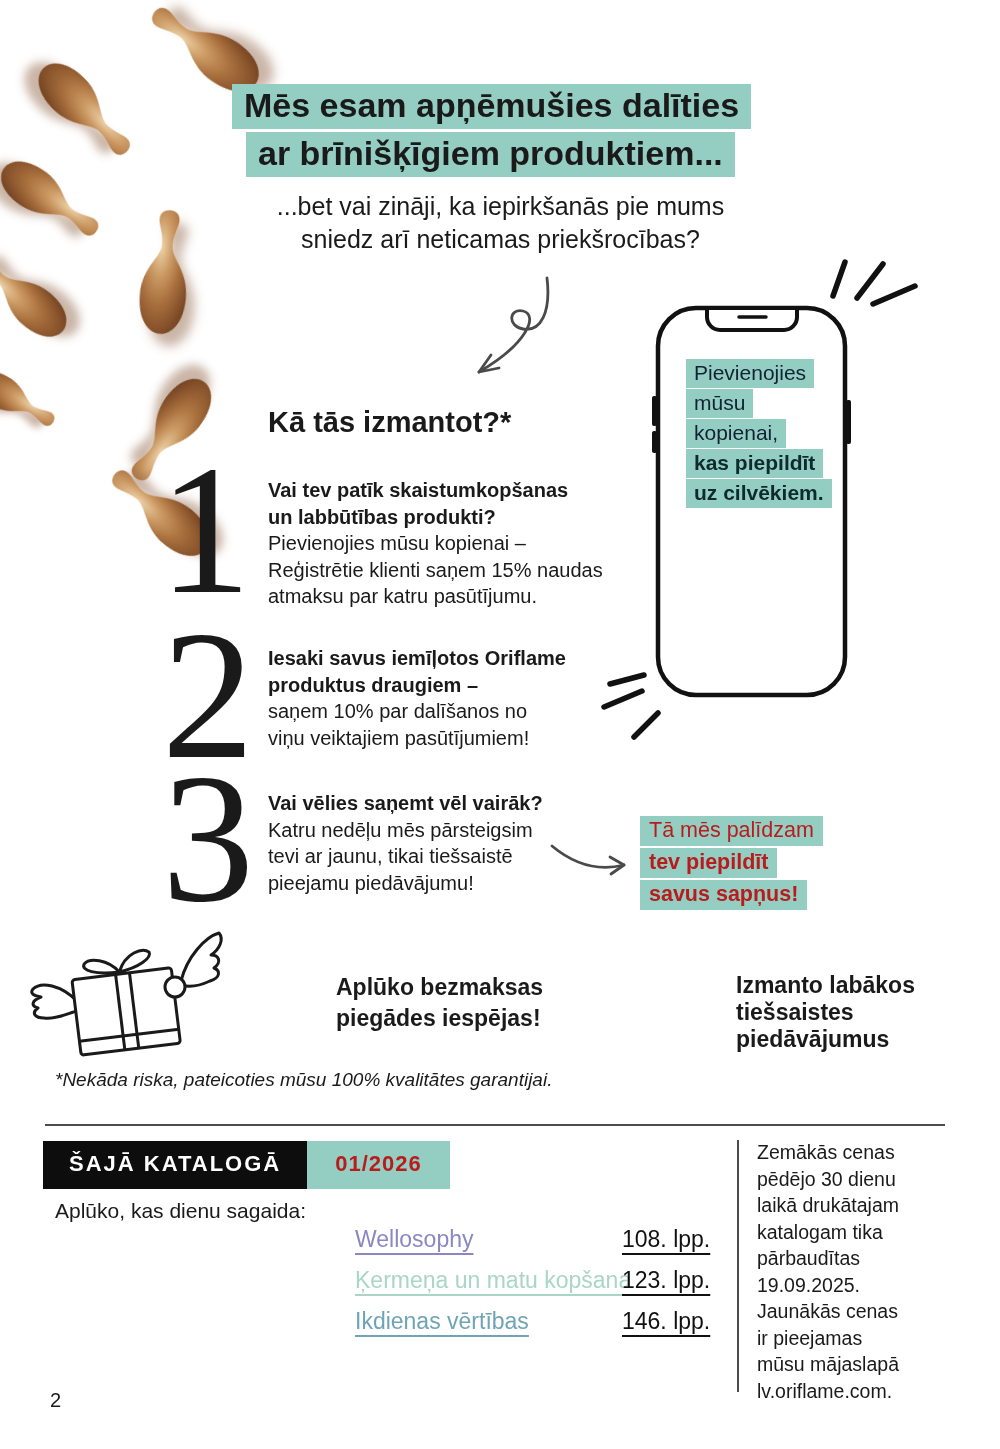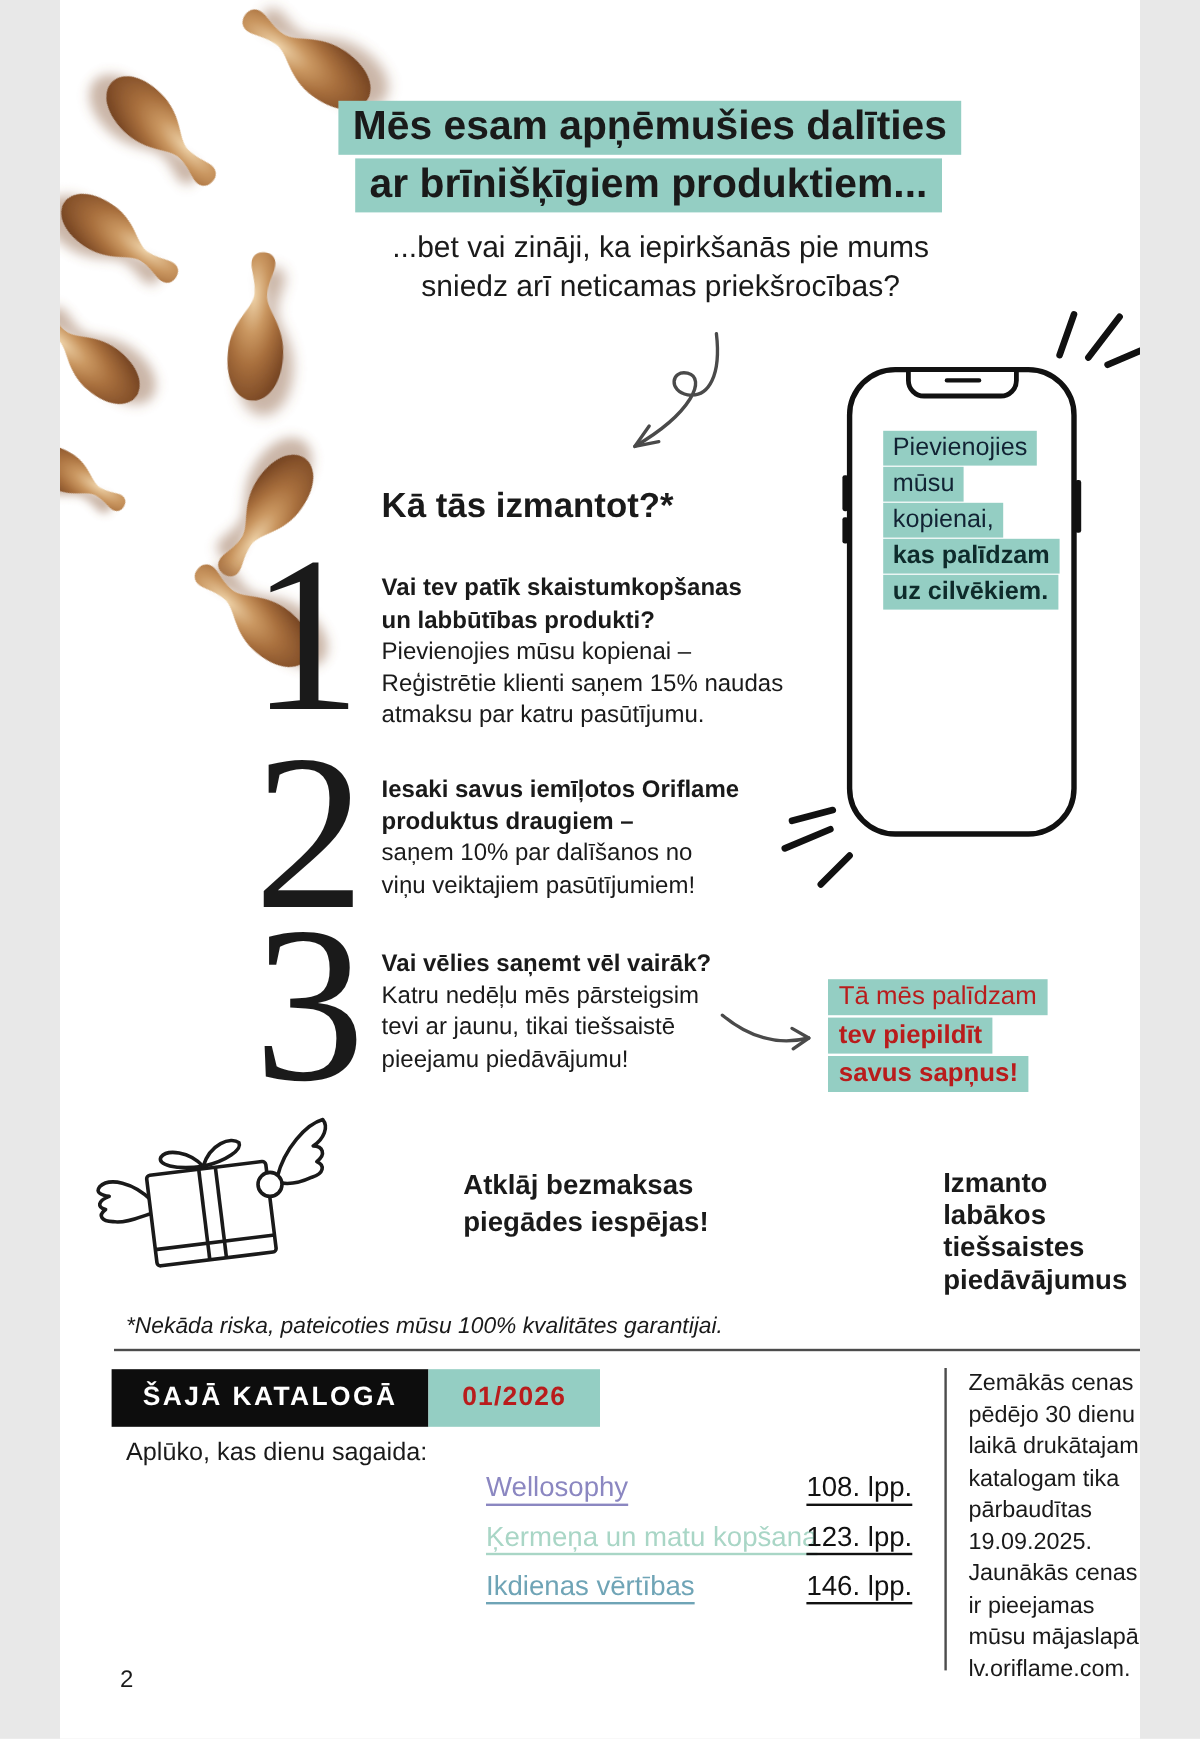--- a/index.html
+++ b/index.html
@@ -1,19 +1,19 @@
 <!DOCTYPE html>
 <html style="--accent: #94cec3;"><head>
 <meta charset="utf-8">
 <style>
   :root { --accent:#94cec3; --ink:#1a1a1a; }
   * { box-sizing:border-box; }
   body { margin:0; background:#e8e8e8; }
   .page {
-    position:relative; width:900px; height:1449px; margin:0 auto;
+    position:relative; width:1000px; height:1449px; margin:0 auto;
     background:#ffffff; overflow:hidden;
     font-family:"Liberation Sans", sans-serif; color:var(--ink);
   }
   svg { display:block; }
 
   
   .capsules { position:absolute; left:-80px; top:-40px; z-index:0; }
 
   
   .hero { position:absolute; left:232px; top:84px; z-index:2; }
@@ -59,21 +59,21 @@
   .curly-arrow { position:absolute; left:455px; top:272px; z-index:1; }
   .right-arrow { position:absolute; left:548px; top:838px; z-index:1; }
   .dash-tr { position:absolute; left:815px; top:248px; z-index:1; }
   .dash-bl { position:absolute; left:592px; top:662px; z-index:1; }
 
   
   .gift-svg { position:absolute; left:25px; top:923px; z-index:1; }
   .delivery { position:absolute; left:336px; top:972px; font-size:23px; font-weight:700; line-height:31px; white-space:pre-line; z-index:2; }
   .online   { position:absolute; left:736px; top:972px; font-size:23px; font-weight:700; line-height:27px; white-space:pre-line; z-index:2; }
 
-  .footnote { position:absolute; left:55px; top:1095px; font-style:italic; font-size:19px; z-index:2; }
+  .footnote { position:absolute; left:55px; top:1069px; font-style:italic; font-size:19px; z-index:2; }
   .divider  { position:absolute; left:45px; top:1124px; width:900px; height:2px; background:#4c4c4c; z-index:2; }
 
   
   .badge-row { position:absolute; left:43px; top:1141px; display:flex; z-index:2; }
   .badge-black {
     background:#0d0d0d; color:#fff; font-size:22px; font-weight:700;
     letter-spacing:2px; padding:10px 26px 12px;
   }
   .badge-teal {
     background:var(--accent); color:#b91c1c; font-size:22px; font-weight:700;
@@ -176,21 +176,21 @@
     <line x1="99" y1="29" x2="126" y2="29" stroke="#111" stroke-width="3.5" stroke-linecap="round"></line>
     <rect x="12" y="108" width="5" height="30" rx="2" fill="#111"></rect>
     <rect x="12" y="143" width="5" height="22" rx="2" fill="#111"></rect>
     <rect x="206" y="112" width="5" height="44" rx="2" fill="#111"></rect>
   </svg>
 
   <div class="phone-text">
     <span class="phone-line">Pievienojies</span>
     <span class="phone-line">mūsu</span>
     <span class="phone-line">kopienai,</span>
-    <span class="phone-line bold">kas palīdzam</span>
+    <span class="phone-line bold">kas piepildīt</span>
     <span class="phone-line bold">uz cilvēkiem.</span>
   </div>
 
   <svg class="dash-tr" width="115" height="60" viewBox="0 0 115 60">
     <path d="M18,48 L30,14 M42,50 L68,16 M58,56 L100,38" fill="none" stroke="#111" stroke-width="5.5" stroke-linecap="round"></path>
   </svg>
   <svg class="dash-bl" width="75" height="85" viewBox="0 0 75 85">
     <path d="M18,22 L52,13 M12,45 L50,29 M42,75 L66,51" fill="none" stroke="#111" stroke-width="5.5" stroke-linecap="round"></path>
   </svg>
 
@@ -214,21 +214,21 @@
         <line x1="96" y1="50" x2="96" y2="126"></line>
         <line x1="110" y1="50" x2="110" y2="126"></line>
         <line x1="52" y1="112" x2="152" y2="112"></line>
         <path d="M100,48 C90,34 72,30 66,36 C62,42 76,48 100,48 Z"></path>
         <path d="M100,48 C108,30 126,26 132,32 C134,38 120,46 100,48 Z"></path>
       </g>
       <circle cx="150" cy="64" r="10"></circle>
     </g>
   </svg>
 
-  <div class="delivery">Atklāj bezmaksas
+  <div class="delivery">Aplūko bezmaksas
 piegādes iespējas!</div>
   <div class="online">Izmanto labākos
 tiešsaistes
 piedāvājumus</div>
 
   <div class="footnote">*Nekāda riska, pateicoties mūsu 100% kvalitātes garantijai.</div>
   <div class="divider"></div>
 
   <div class="badge-row">
     <div class="badge-black">ŠAJĀ KATALOGĀ</div>

